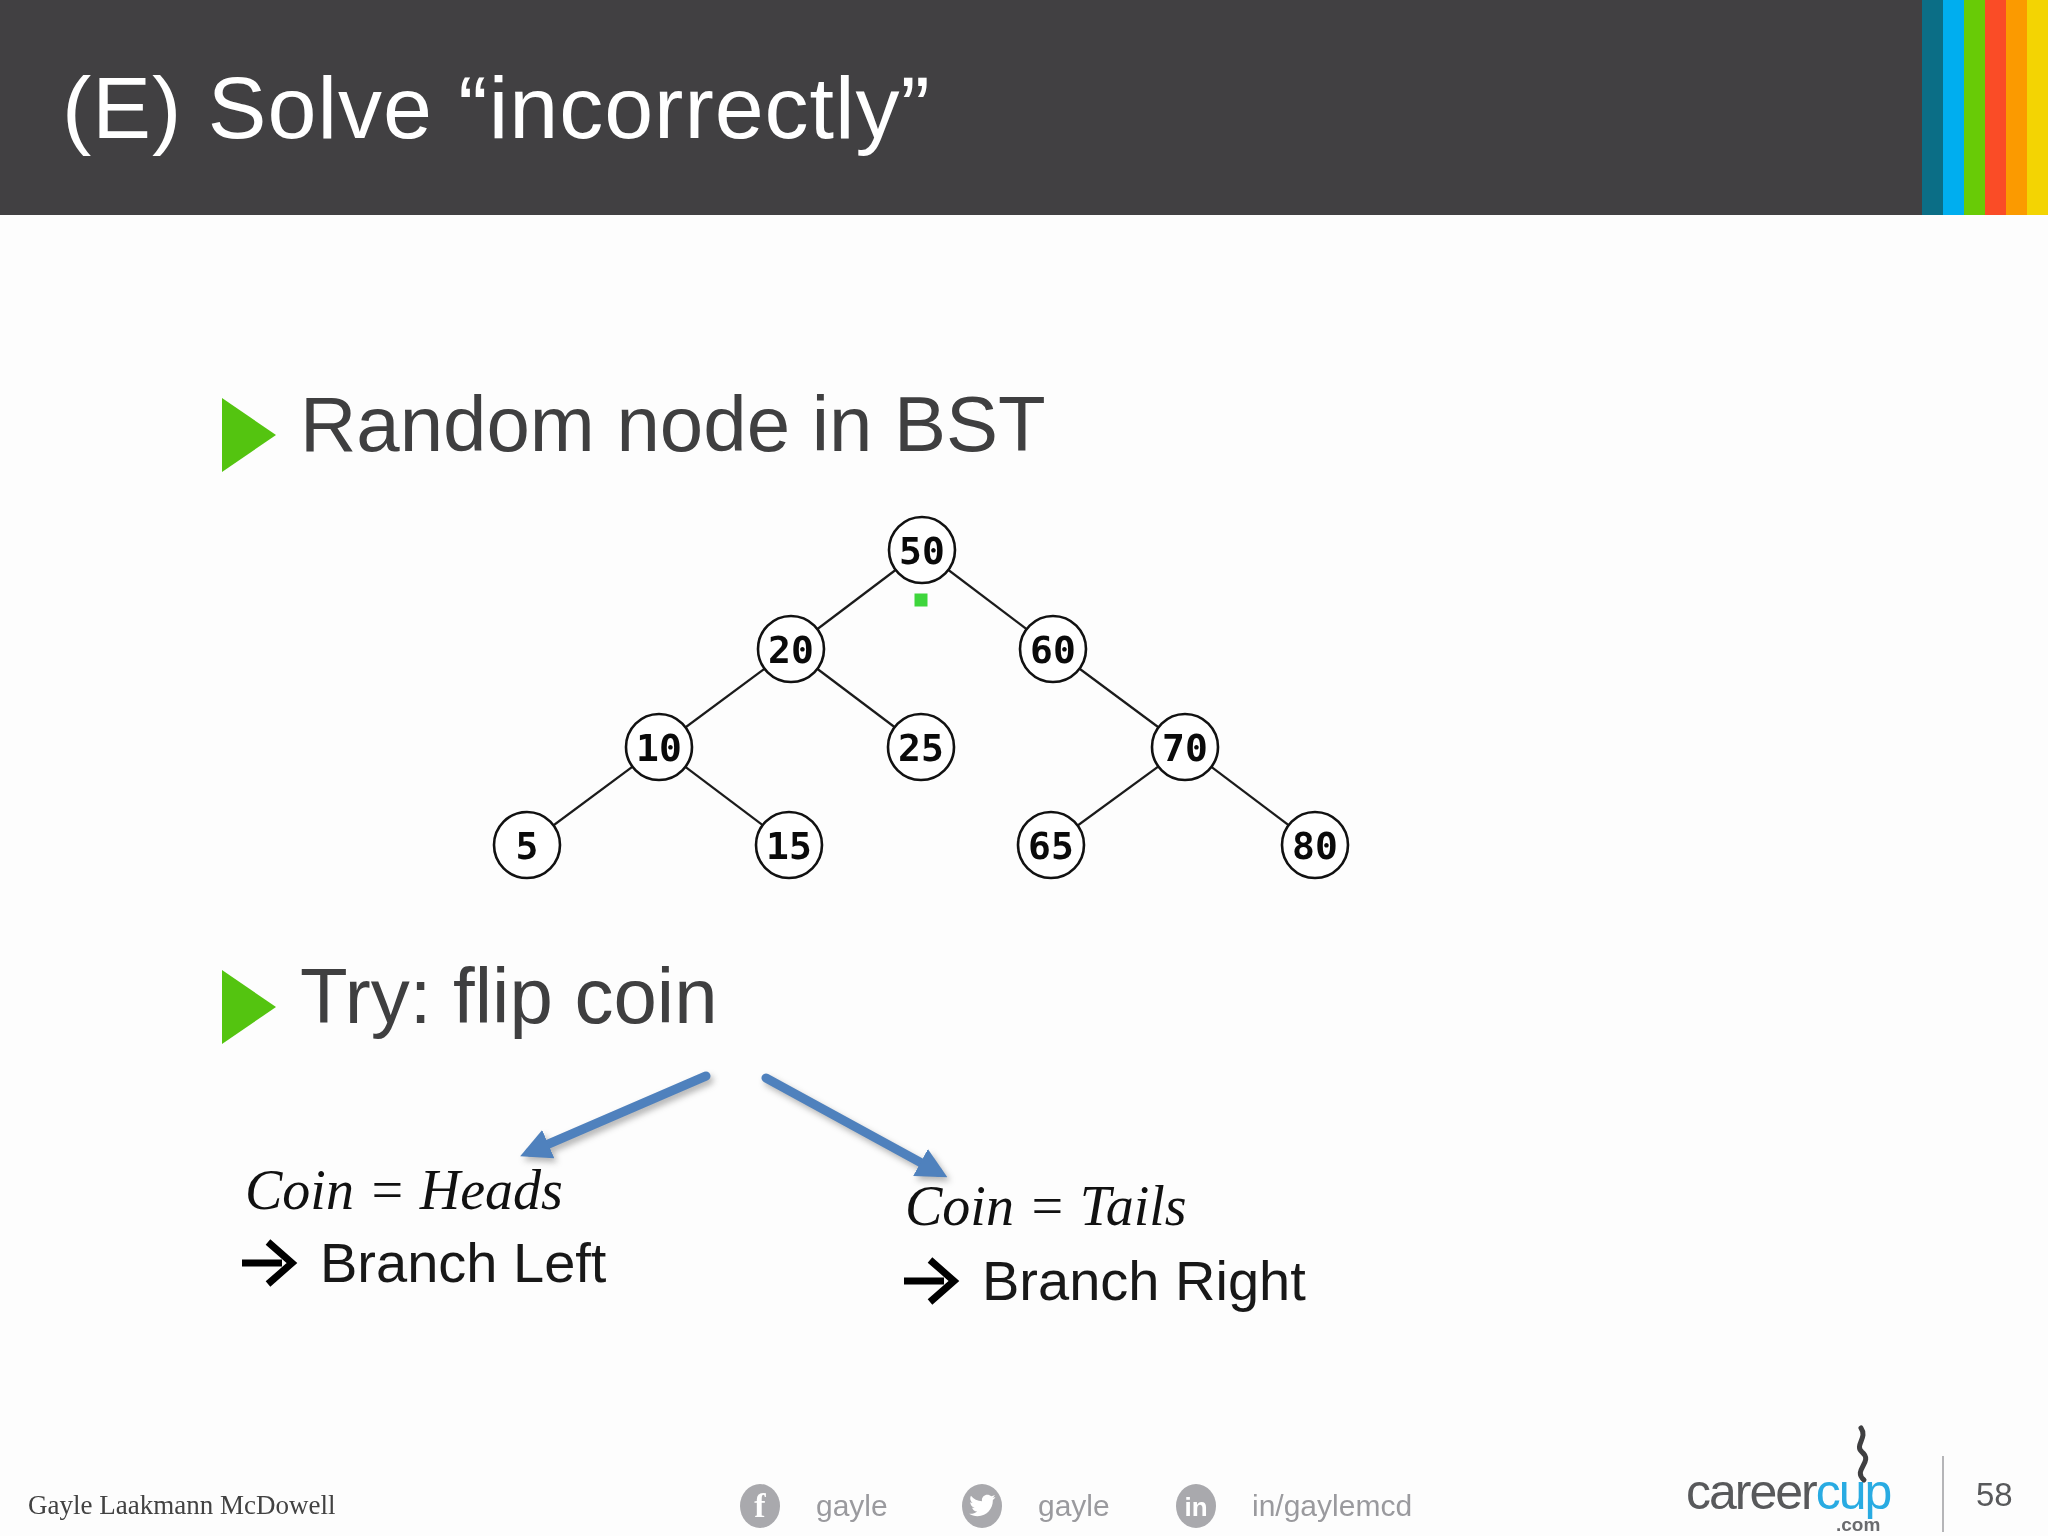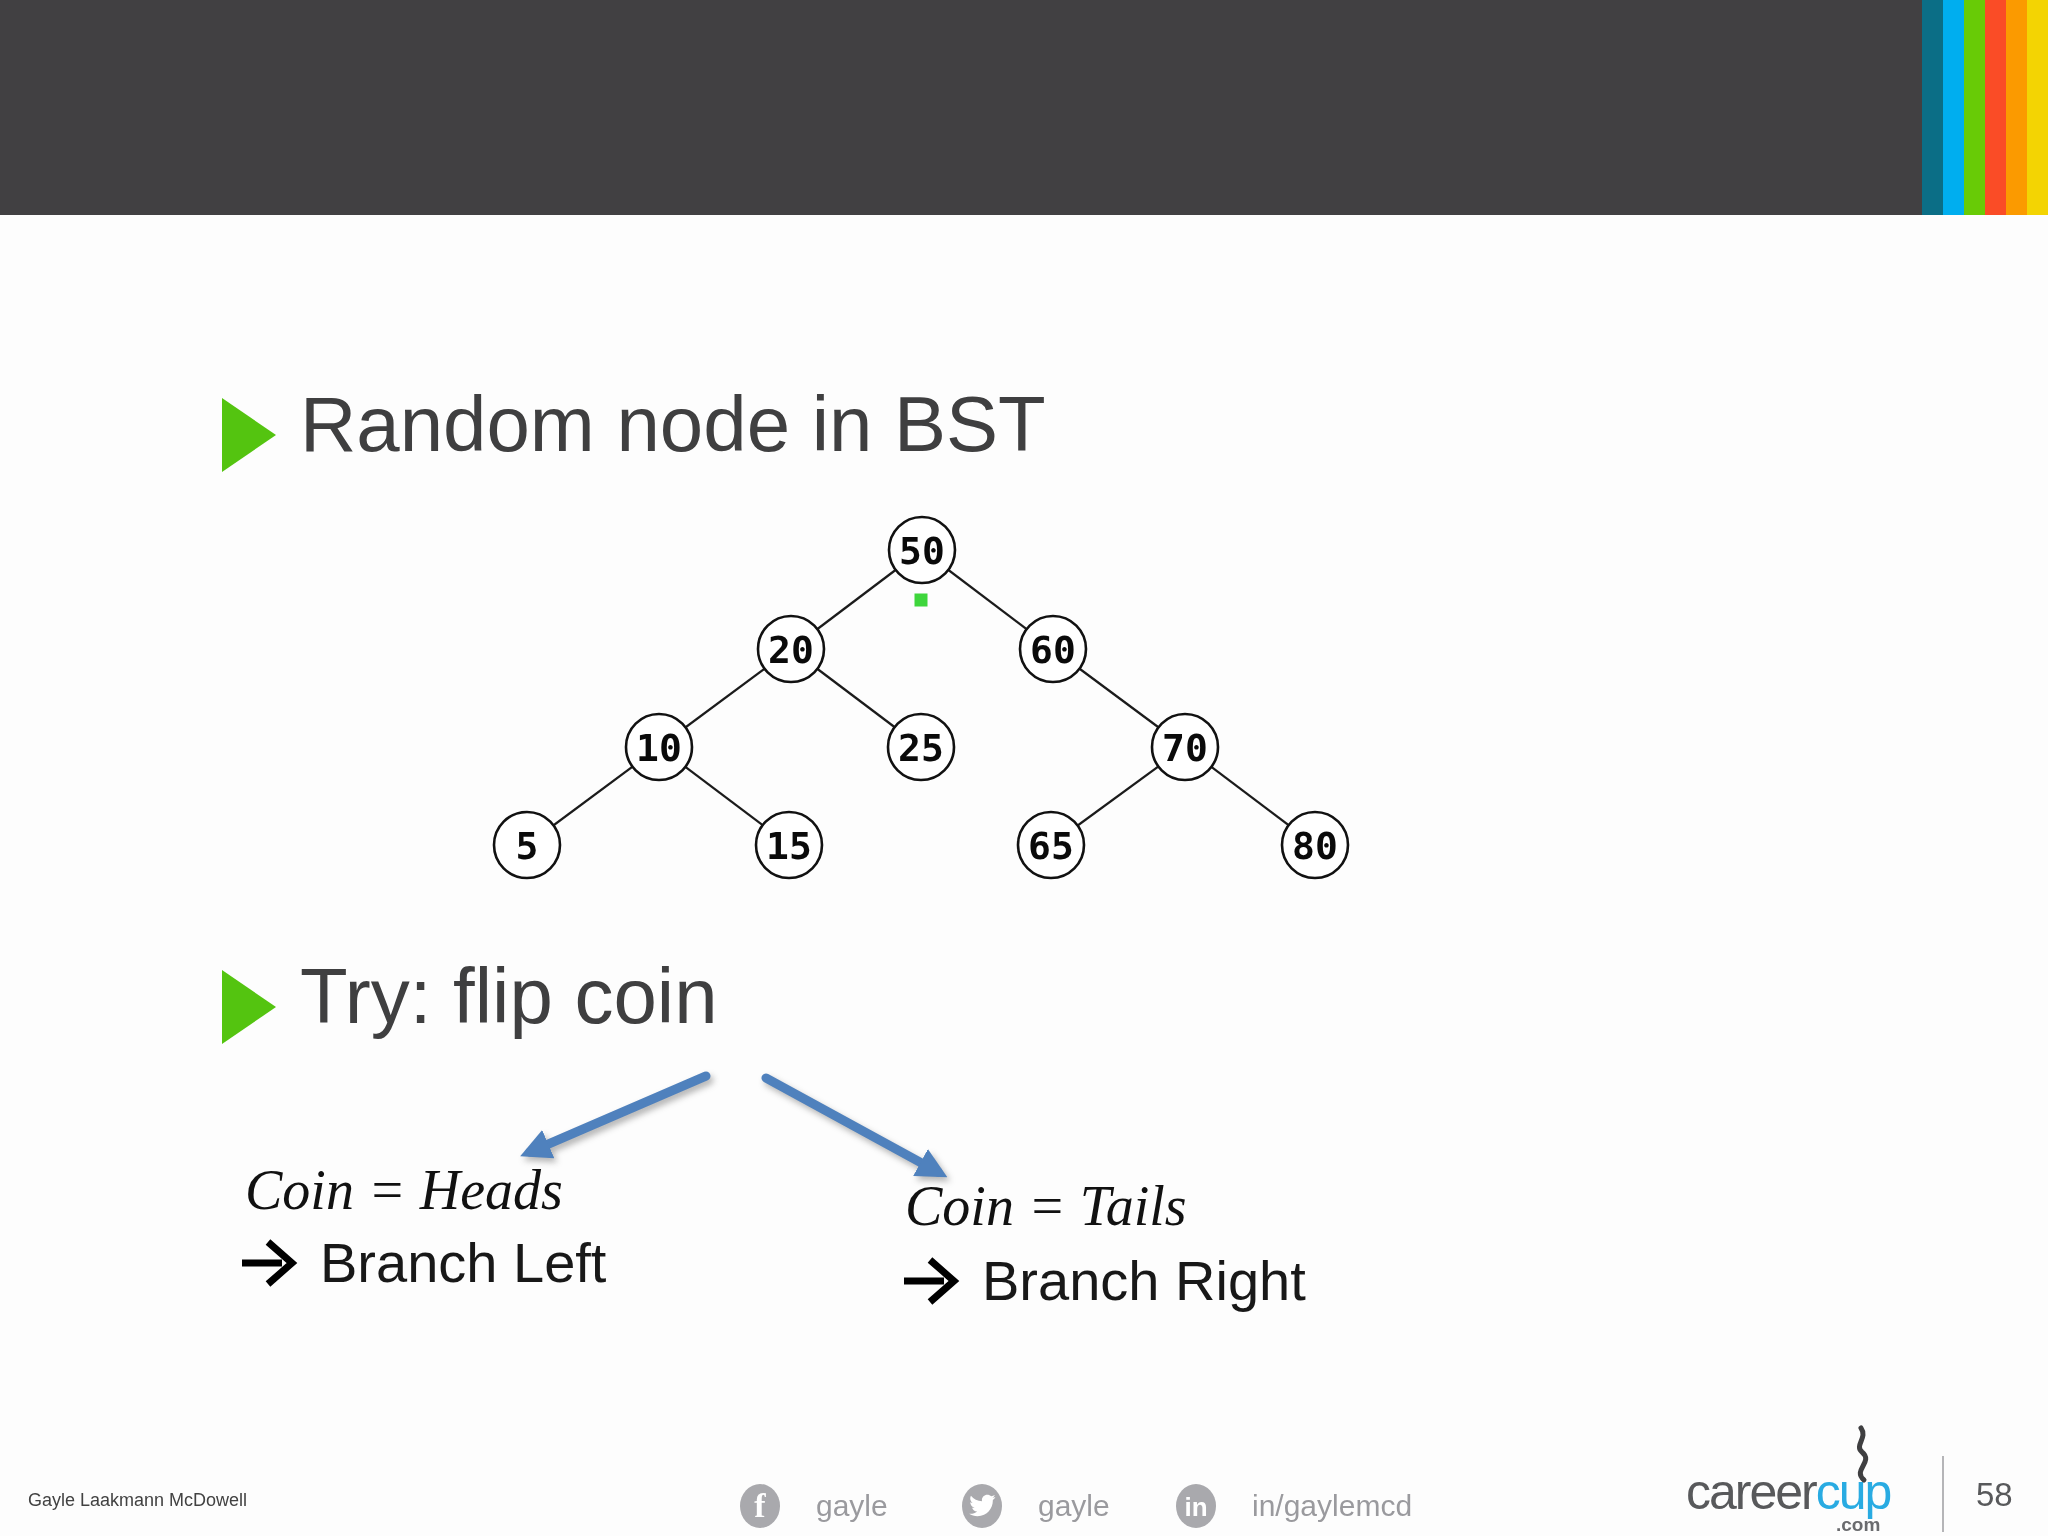--- a/index.html
+++ b/index.html
@@ -58,21 +58,21 @@
   #coin-left{left:245px;top:1158px;}
   #coin-right{left:905px;top:1174px;}
   .branch-row{position:absolute;display:flex;align-items:center;white-space:nowrap;}
   #branch-left{left:238px;top:1230px;}
   #branch-right{left:900px;top:1248px;}
   .branch-arrow{margin-right:20px;}
   .branch-arrow line,.branch-arrow path{stroke:#000;stroke-width:7;fill:none;}
   .branch-label{color:#181818;font-size:56px;}
   
   #author{
-    position:absolute;left:28px;top:1490px;color:#424242;font-size:18px;
+    position:absolute;left:28px;top:1490px;color:#424242;font-size:27px;font-family:Liberation Serif, serif;
   }
   .social{position:absolute;display:flex;align-items:center;top:1483px;}
   #social-facebook{left:738px;}
   #social-twitter{left:960px;}
   #social-linkedin{left:1174px;}
   .social svg{display:block;}
   .social .handle{margin-left:34px;color:#9a9a9e;font-size:30px;}
   .social .badge{fill:#a9a9ad;}
   .social .glyph{fill:#ffffff;}
   #logo{position:absolute;left:1686px;top:1466px;height:70px;}
@@ -93,20 +93,21 @@
   #page-number{
     position:absolute;left:1976px;top:1476px;color:#58595b;font-size:33px;
   }
 </style>
 </head>
 <body>
 
 <div id="canvas">
 
   <div id="header">
+    <h1 id="slide-title">(E) Solve “incorrectly”</h1>
     <div id="header-stripes">
         <div class="stripe" style="background: rgb(11, 110, 134);"></div>
         <div class="stripe" style="background: rgb(0, 174, 239);"></div>
         <div class="stripe" style="background: rgb(104, 203, 6);"></div>
         <div class="stripe" style="background: rgb(250, 76, 38);"></div>
         <div class="stripe" style="background: rgb(251, 154, 0);"></div>
         <div class="stripe" style="background: rgb(243, 212, 3);"></div>
       </div>
   </div>
 

